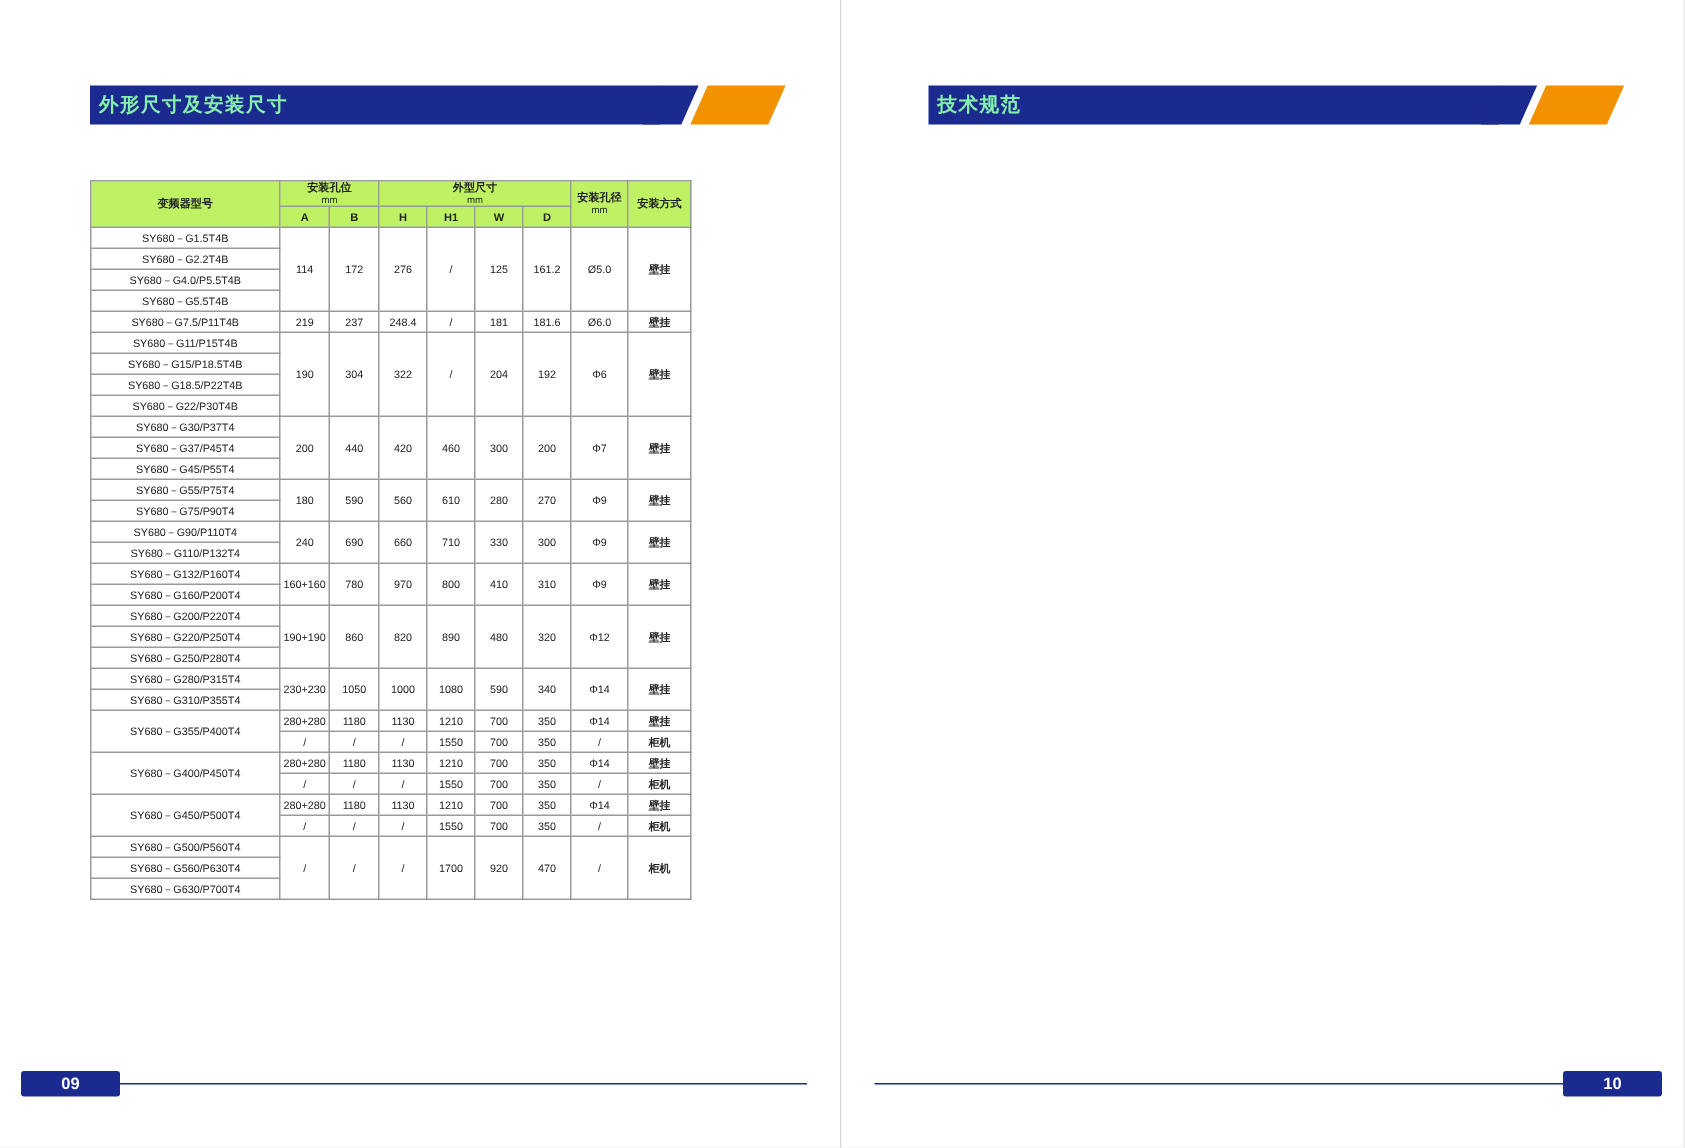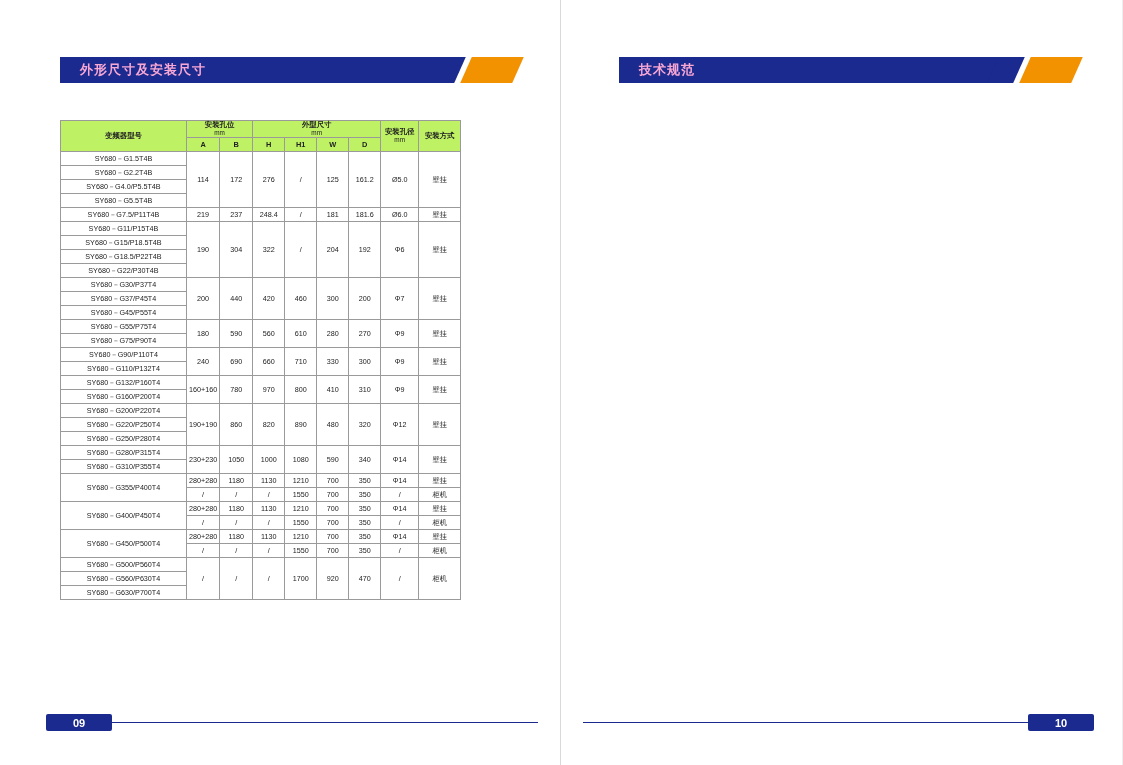--- a/index.html
+++ b/index.html
@@ -22,25 +22,25 @@
   .page.left { border-right:1px solid #d9d9d9; }
 
   
   .banner {
     position:absolute;
     height:26px;
     display:flex; align-items:stretch;
   }
   .banner .bar {
     background:#1b2a8f;
-    color:#f9a8d4;
+    color:#86efac;
     font-size:13px; font-weight:bold;
     letter-spacing:1px;
     display:flex; align-items:center;
-    padding-left:20px;
+    padding-left:6px;
     width:380px;
   }
   .banner .slant1, .banner .slant2 {
     width:26px;
   }
   .banner .slant1 {
     background:#1b2a8f;
     transform:skewX(-24deg);
     margin-left:-6px;
   }
@@ -71,40 +71,39 @@
     background:#bef264;
     font-weight:bold;
     font-size:7.4px;
   }
   table.dim td.model {
     font-weight:normal;
     font-size:7.2px;
     white-space:nowrap;
     padding:0 4px;
   }
-  table.dim td.mount { font-weight:normal; }
+  table.dim td.mount { font-weight:bold; }
   .colmodel { width:126px; }
   .colab { width:33px; }
   .colhd { width:32px; }
   .colhole { width:38px; }
   .colmnt { width:42px; }
   .sub { font-size:6.4px; font-weight:normal; }
 
   
   .pnum {
     position:absolute; bottom:34px;
     width:66px; height:17px;
     background:#1b2a8f; color:#fff;
     font-size:11px; font-weight:bold;
     display:flex; align-items:center; justify-content:center;
     border-radius:2px;
-    margin-left:32px;
   }
   .pnum.l { left:14px; }
-  .pnum.r { right:28px; }
+  .pnum.r { right:14px; }
   .pline {
     position:absolute; bottom:42px; height:1px; background:#1b2a8f;
   }
   .pline.l { left:80px; right:22px; }
   .pline.r { left:22px; right:80px; }
 </style>
 </head>
 <body>
 
 <div class="spread">

